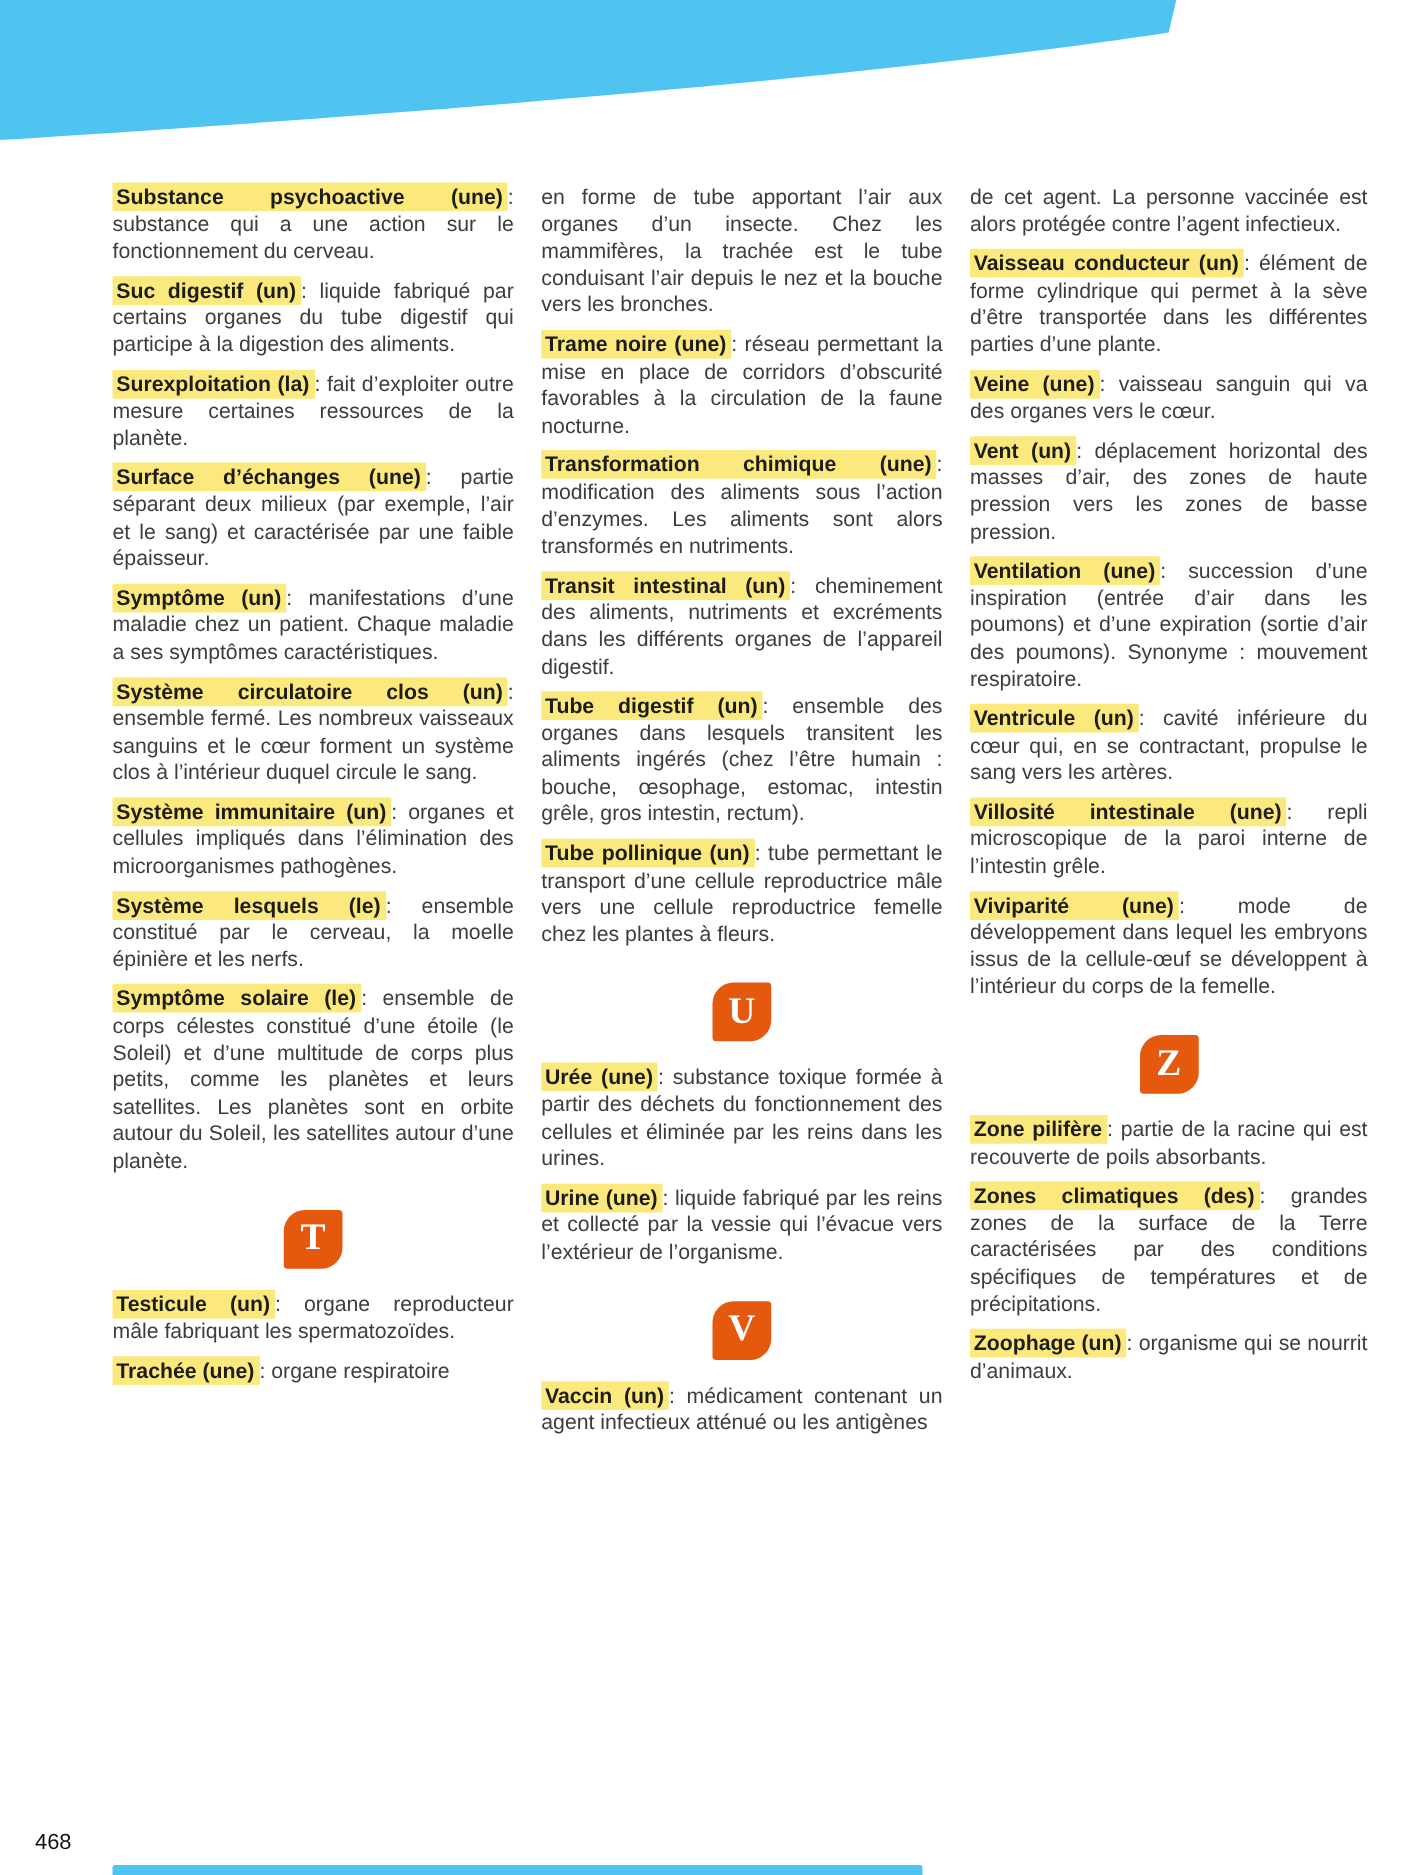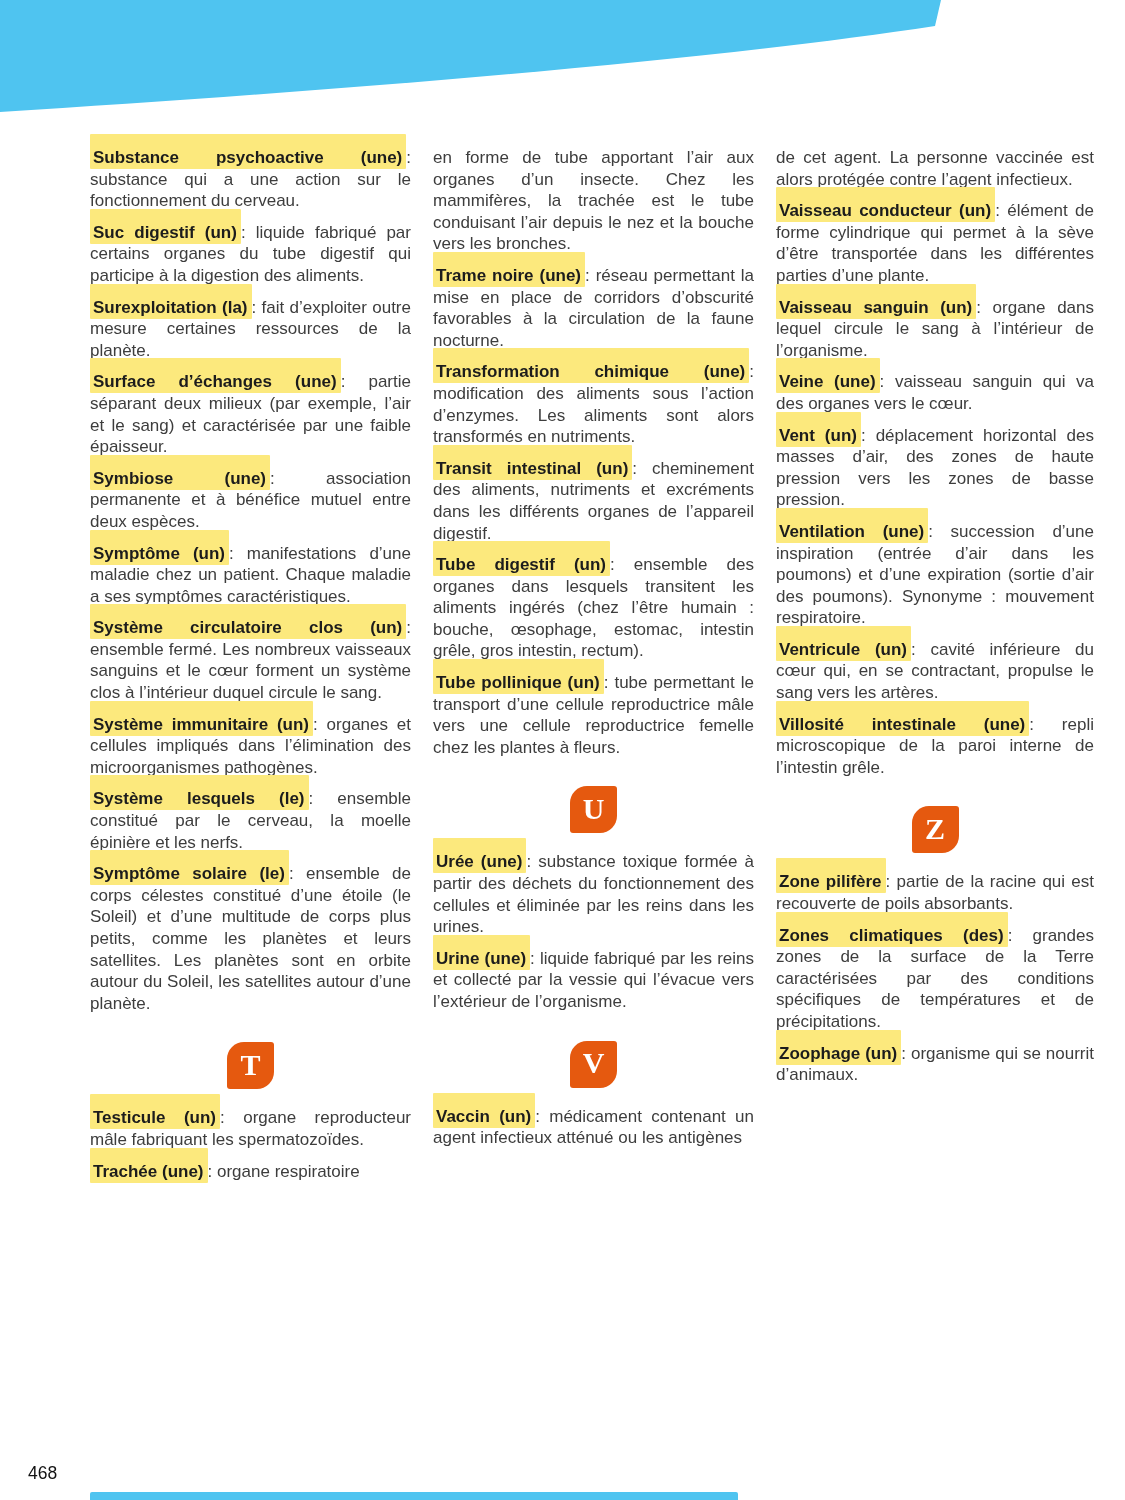--- a/index.html
+++ b/index.html
@@ -24,21 +24,21 @@
   .col{width:321px;flex:0 0 auto;}
   .col-3{width:318px;}
   p.entry,p.cont{
     margin:0 0 10px 0;
     font-size:17px;line-height:21.6px;
     text-align:justify;
   }
   .term{
     background:var(--yellow);
     font-weight:700;color:var(--ink-strong);
-    padding:14px 4px 2px 3px;border-radius:1px;
+    padding:2px 4px 2px 3px;border-radius:1px;
     -webkit-box-decoration-break:clone;box-decoration-break:clone;
   }
   .badge-wrap{text-align:center;margin:28px 0 18px 0;}
   .badge{
     display:inline-flex;align-items:center;justify-content:center;
     width:47px;height:47px;
     background:var(--orange);
     color:#fff;
     font-family:"Liberation Serif","DejaVu Serif",serif;
     font-weight:700;font-size:30px;line-height:1;
@@ -60,21 +60,20 @@
 <svg class="top-band" viewBox="0 0 1125 130" xmlns="http://www.w3.org/2000/svg" aria-hidden="true">
   <path d="M0,0 L941,0 L935,26 C700,62 320,92 0,112 Z" fill="var(--blue,#4FC4F0)"></path>
 </svg>
 
 <div class="columns">
   <div class="col col-1">
       <p class="entry"><span class="term">Substance psychoactive (une)</span>: substance qui a une action sur le fonctionnement du cerveau.</p>
       <p class="entry"><span class="term">Suc digestif (un)</span>: liquide fabriqué par certains organes du tube digestif qui participe à la digestion des aliments.</p>
       <p class="entry"><span class="term">Surexploitation (la)</span>: fait d’exploiter outre mesure certaines ressources de la planète.</p>
       <p class="entry"><span class="term">Surface d’échanges (une)</span>: partie séparant deux milieux (par exemple, l’air et le sang) et caractérisée par une faible épaisseur.</p>
-      <p class="entry"><span class="term">Symbiose (une)</span>: association permanente et à bénéfice mutuel entre deux espèces.</p>
       <p class="entry"><span class="term">Symptôme (un)</span>: manifestations d’une maladie chez un patient. Chaque maladie a ses symptômes caractéristiques.</p>
       <p class="entry"><span class="term">Système circulatoire clos (un)</span>: ensemble fermé. Les nombreux vaisseaux sanguins et le cœur forment un système clos à l’intérieur duquel circule le sang.</p>
       <p class="entry"><span class="term">Système immunitaire (un)</span>: organes et cellules impliqués dans l’élimination des microorganismes pathogènes.</p>
       <p class="entry"><span class="term">Système lesquels (le)</span>: ensemble constitué par le cerveau, la moelle épinière et les nerfs.</p>
       <p class="entry"><span class="term">Symptôme solaire (le)</span>: ensemble de corps célestes constitué d’une étoile (le Soleil) et d’une multitude de corps plus petits, comme les planètes et leurs satellites. Les planètes sont en orbite autour du Soleil, les satellites autour d’une planète.</p>
       <div class="badge-wrap"><span class="badge">T</span></div>
       <p class="entry"><span class="term">Testicule (un)</span>: organe reproducteur mâle fabriquant les spermatozoïdes.</p>
       <p class="entry"><span class="term">Trachée (une)</span>: organe respiratoire</p>
     </div>
   <div class="col col-2">
@@ -86,26 +85,26 @@
       <p class="entry"><span class="term">Tube pollinique (un)</span>: tube permettant le transport d’une cellule reproductrice mâle vers une cellule reproductrice femelle chez les plantes à fleurs.</p>
       <div class="badge-wrap"><span class="badge">U</span></div>
       <p class="entry"><span class="term">Urée (une)</span>: substance toxique formée à partir des déchets du fonctionnement des cellules et éliminée par les reins dans les urines.</p>
       <p class="entry"><span class="term">Urine (une)</span>: liquide fabriqué par les reins et collecté par la vessie qui l’évacue vers l’extérieur de l’organisme.</p>
       <div class="badge-wrap"><span class="badge">V</span></div>
       <p class="entry"><span class="term">Vaccin (un)</span>: médicament contenant un agent infectieux atténué ou les antigènes</p>
     </div>
   <div class="col col-3">
       <p class="cont">de cet agent. La personne vaccinée est alors protégée contre l’agent infectieux.</p>
       <p class="entry"><span class="term">Vaisseau conducteur (un)</span>: élément de forme cylindrique qui permet à la sève d’être transportée dans les différentes parties d’une plante.</p>
-      <p class="entry"><span class="term">Vaisseau sanguin (un)</span>: organe dans lequel circule le sang à l’intérieur de l’organisme.</p>
       <p class="entry"><span class="term">Veine (une)</span>: vaisseau sanguin qui va des organes vers le cœur.</p>
       <p class="entry"><span class="term">Vent (un)</span>: déplacement horizontal des masses d’air, des zones de haute pression vers les zones de basse pression.</p>
       <p class="entry"><span class="term">Ventilation (une)</span>: succession d’une inspiration (entrée d’air dans les poumons) et d’une expiration (sortie d’air des poumons). Synonyme : mouvement respiratoire.</p>
       <p class="entry"><span class="term">Ventricule (un)</span>: cavité inférieure du cœur qui, en se contractant, propulse le sang vers les artères.</p>
       <p class="entry"><span class="term">Villosité intestinale (une)</span>: repli microscopique de la paroi interne de l’intestin grêle.</p>
+      <p class="entry"><span class="term">Viviparité (une)</span>: mode de développement dans lequel les embryons issus de la cellule-œuf se développent à l’intérieur du corps de la femelle.</p>
       <div class="badge-wrap"><span class="badge">Z</span></div>
       <p class="entry"><span class="term">Zone pilifère</span>: partie de la racine qui est recouverte de poils absorbants.</p>
       <p class="entry"><span class="term">Zones climatiques (des)</span>: grandes zones de la surface de la Terre caractérisées par des conditions spécifiques de températures et de précipitations.</p>
       <p class="entry"><span class="term">Zoophage (un)</span>: organisme qui se nourrit d’animaux.</p>
     </div>
 </div>
 
 <div class="page-number">468</div>
 <div class="bottom-bar"></div>
 

